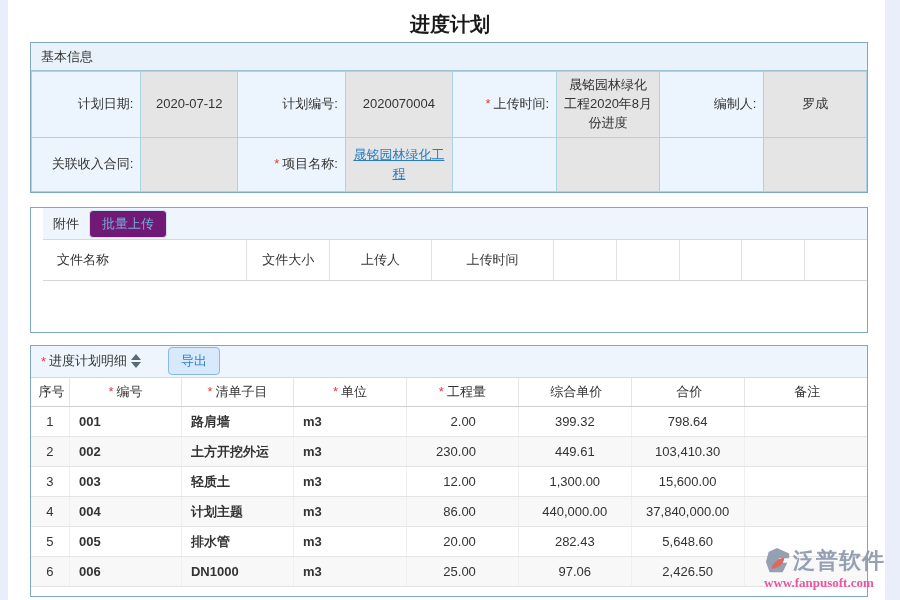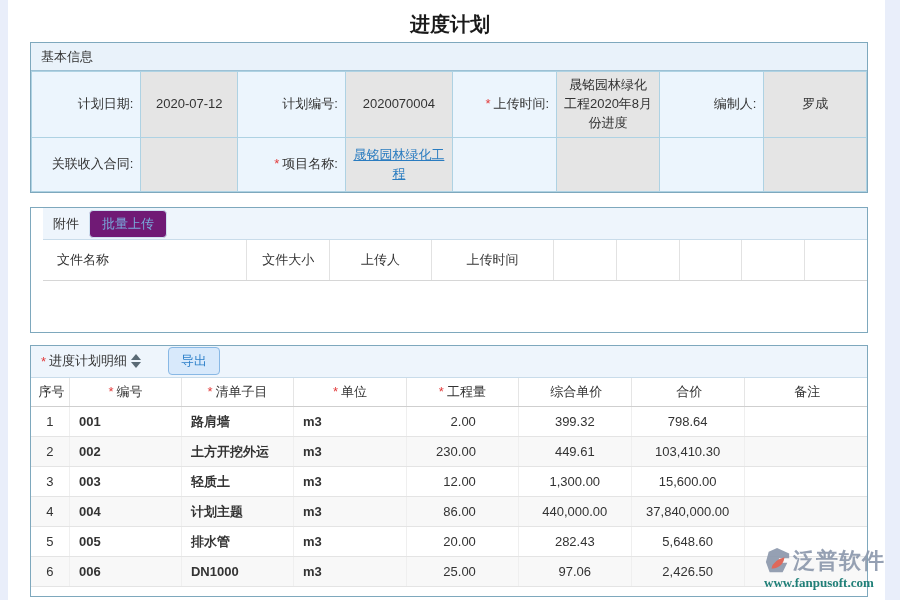--- a/index.html
+++ b/index.html
@@ -140,21 +140,21 @@
     position: absolute; left: 764px; top: 547px; z-index: 6;
     width: 136px; pointer-events: none; opacity: 0.92;
   }
   .wm-row { display: flex; align-items: center; }
   .wm-brand {
     font-size: 22px; font-weight: bold; color: #8d99ad;
     letter-spacing: 1px; line-height: 1; margin-left: 1px; white-space: nowrap;
   }
   .wm-url {
     font-family: "Liberation Serif", "DejaVu Serif", serif;
-    font-size: 13px; font-weight: bold; color: #0f766e;
+    font-size: 13px; font-weight: bold; color: #ec4899;
     margin-top: 1px; white-space: nowrap;
   }
 </style>
 </head>
 <body>
 
 <div class="edge-strip edge-left"></div>
 <div class="edge-strip edge-right"></div>
 
 <div class="page-title">进度计划</div>

